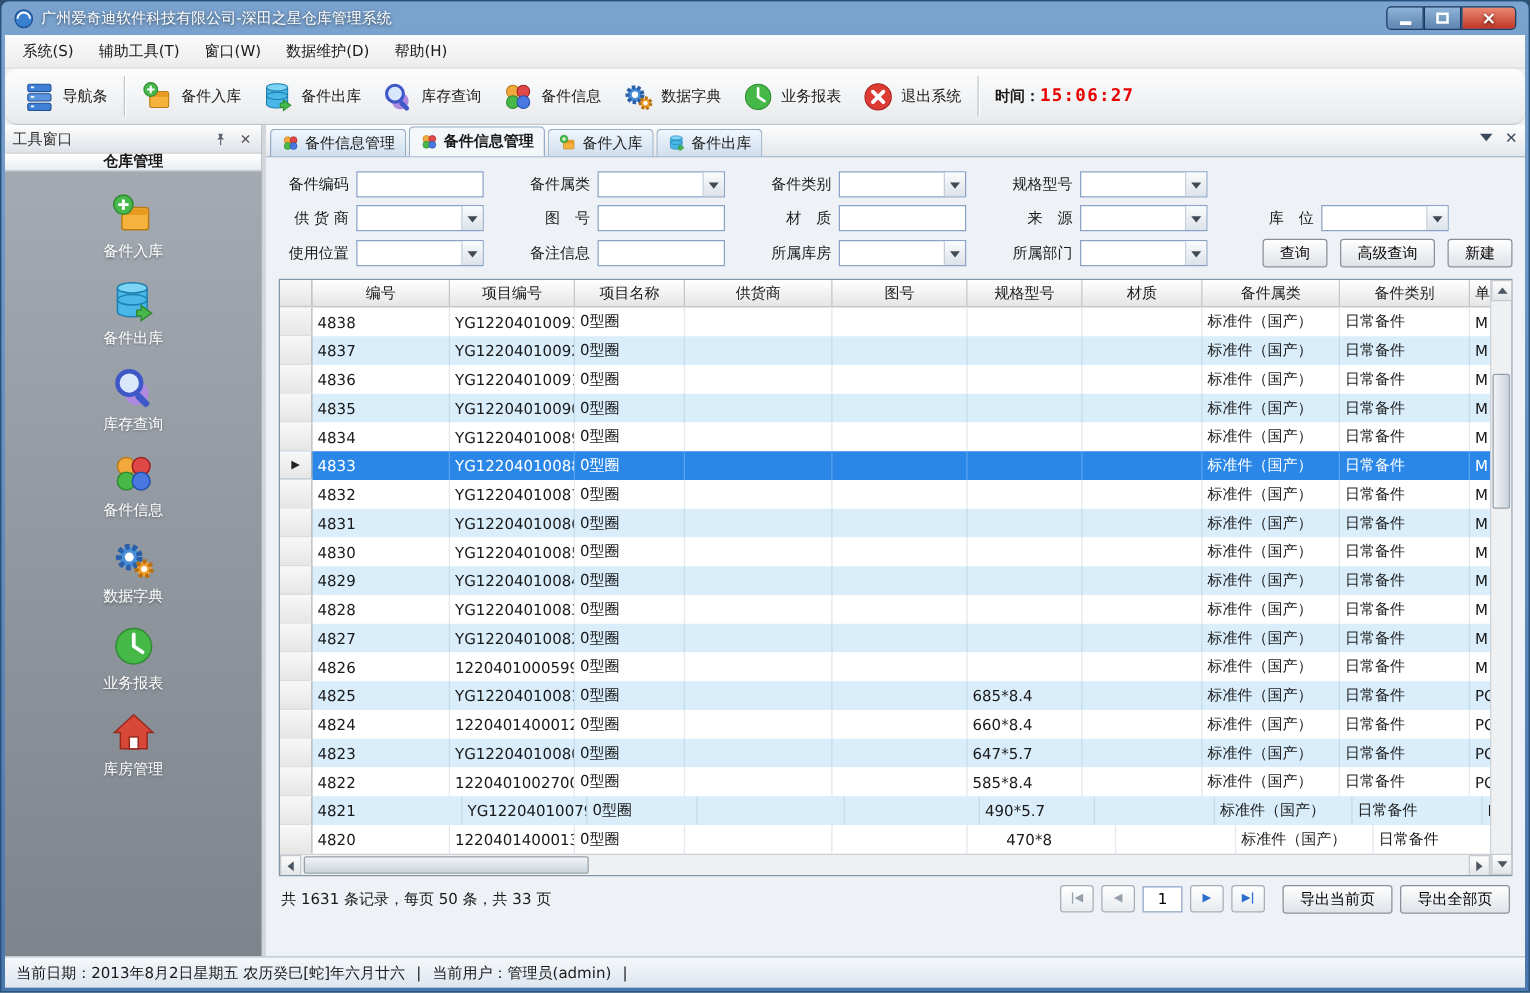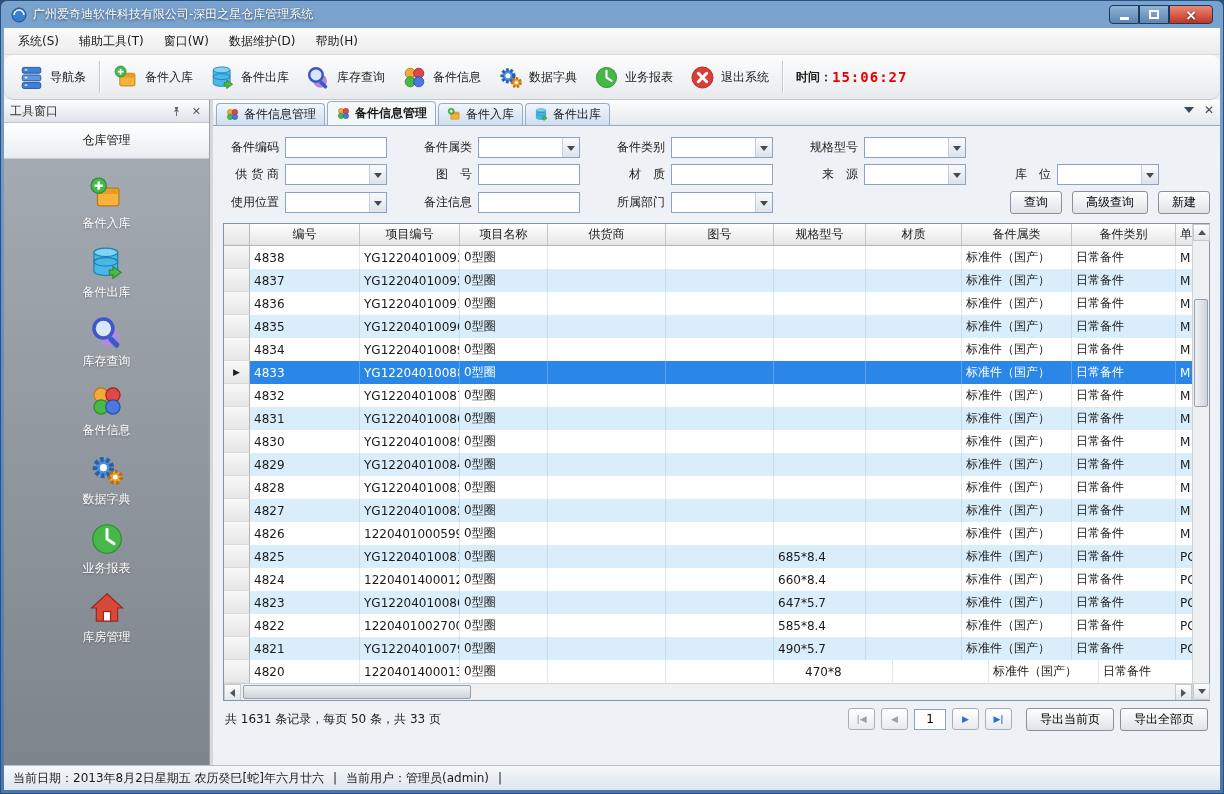--- a/index.html
+++ b/index.html
@@ -46,22 +46,22 @@
 
   
   .main-row { flex:1; display:flex; overflow:hidden; }
 
   
   .sidebar { width:206px; display:flex; flex-direction:column; border-right:1px solid #9aa0a6; background:#fff; }
   .sidebar-header { height:23px; background:linear-gradient(#fdfdfd,#dfe3e8); border-bottom:1px solid #c0c4c8;
                     display:flex; align-items:center; padding:0 6px; gap:6px; color:#333; }
   .sidebar-header .spacer { flex:1; }
   .mini-btn { color:#555; font-size:11px; padding:0 2px; line-height:1; }
-  .sidebar-section-title { height:36px; background:linear-gradient(#ffffff,#e9edf1); border-bottom:1px solid #c8ccd0;
-                           display:flex; align-items:center; justify-content:center; }
+  .sidebar-section-title { height:14px; background:linear-gradient(#ffffff,#e9edf1); border-bottom:1px solid #c8ccd0;
+                           display:flex; align-items:center; justify-content:center;font-weight:bold; }
   .sidebar-body { flex:1; background:linear-gradient(#a4aab2,#7e848c); display:flex; flex-direction:column;
                   align-items:center; padding-top:16px; gap:12px; overflow:hidden; }
   .side-item { display:flex; flex-direction:column; align-items:center; gap:2px; color:#fff; cursor:default;
                text-shadow:0 1px 2px rgba(0,0,0,.35); }
 
   .splitter { width:3px; background:#d4d8dc; }
 
   
   .content { flex:1; display:flex; flex-direction:column; overflow:hidden; background:#eef2f6; }
   .tabbar { height:26px; display:flex; align-items:flex-end; padding:2px 6px 0 3px;
@@ -486,20 +486,27 @@
                   <div class="combo">
                     <div class="cbox"></div>
                     <div class="carrow"></div>
                   </div>
                 </div>
                 <div class="form-group">
                   <span class="flabel">备注信息</span>
                   <input class="tinput" style="">
                 </div>
                 <div class="form-group">
+                  <span class="flabel">所属库房</span>
+                  <div class="combo">
+                    <div class="cbox"></div>
+                    <div class="carrow"></div>
+                  </div>
+                </div>
+                <div class="form-group">
                   <span class="flabel">所属部门</span>
                   <div class="combo">
                     <div class="cbox"></div>
                     <div class="carrow"></div>
                   </div>
                 </div>
                 <div class="form-buttons">
                   <button class="btn">查询</button>
                   <button class="btn">高级查询</button>
                   <button class="btn">新建</button>
@@ -739,21 +746,21 @@
                     <div class="gc" style="width: 118px;"></div>
                     <div class="gc" style="width: 108px;"></div>
                     <div class="gc" style="width: 92px;">585*8.4</div>
                     <div class="gc" style="width: 96px;"></div>
                     <div class="gc" style="width: 110px;">标准件（国产）</div>
                     <div class="gc" style="width: 104px;">日常备件</div>
                     <div class="gc" style="width: 33px;">PC</div>
                   </div>
                   <div class="grid-row alt">
                     <div class="gsel" style="width: 26px;"></div>
-                    <div class="gc" style="width: 110px;">4821</div>
+                    <div class="gc" style="width: 120px;">4821</div>
                     <div class="gc" style="width: 100px;">YG12204010079</div>
                     <div class="gc" style="width: 88px;">0型圈</div>
                     <div class="gc" style="width: 118px;"></div>
                     <div class="gc" style="width: 108px;"></div>
                     <div class="gc" style="width: 92px;">490*5.7</div>
                     <div class="gc" style="width: 96px;"></div>
                     <div class="gc" style="width: 110px;">标准件（国产）</div>
                     <div class="gc" style="width: 104px;">日常备件</div>
                     <div class="gc" style="width: 33px;">PC</div>
                   </div>

